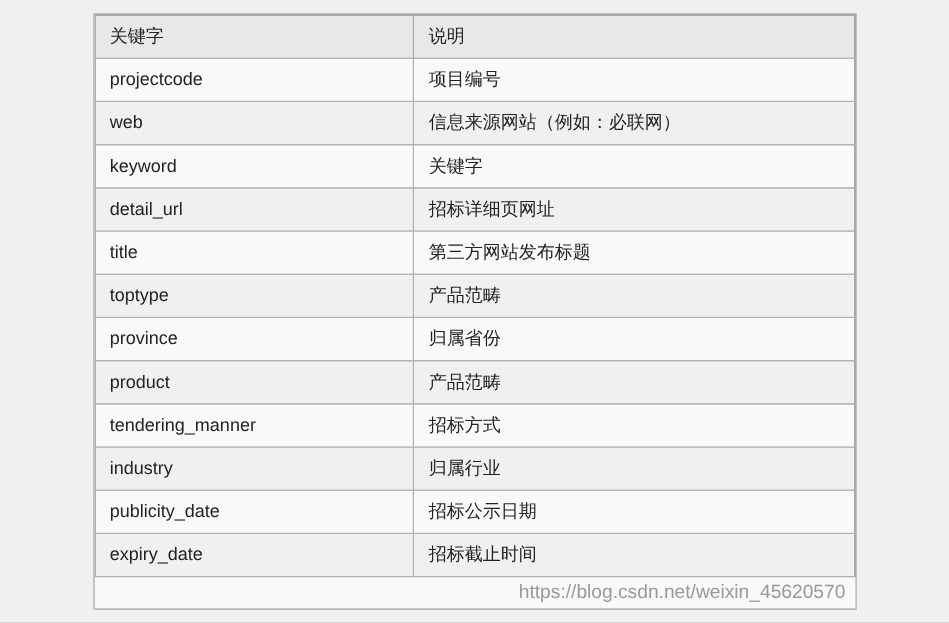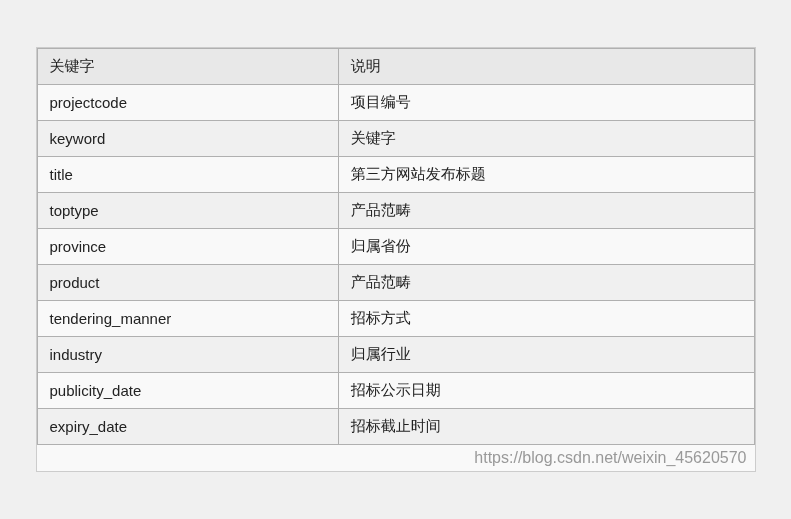--- a/index.html
+++ b/index.html
@@ -13,21 +13,21 @@
       height: 519px;
       background-color: #f0f0f0;
       font-family: "Microsoft YaHei", "SimHei", Arial, sans-serif;
       font-size: 15px;
       display: flex;
       align-items: center;
       justify-content: center;
     }
 
     .container {
-      width: 720px;
+      width: 636px;
       background-color: #737373;
       border: 1px solid #cccccc;
     }
 
     table {
       width: 100%;
       border-collapse: collapse;
     }
 
     thead tr th {
@@ -77,22 +77,30 @@
         <th class="col-keyword">关键字</th>
         <th class="col-desc">说明</th>
       </tr>
     </thead>
     <tbody id="table-body">
     <tr>
           <td>projectcode</td>
           <td>项目编号</td>
         </tr>
         <tr>
+          <td>web</td>
+          <td>信息来源网站（例如：必联网）</td>
+        </tr>
+        <tr>
           <td>keyword</td>
           <td>关键字</td>
+        </tr>
+        <tr>
+          <td>detail_url</td>
+          <td>招标详细页网址</td>
         </tr>
         <tr>
           <td>title</td>
           <td>第三方网站发布标题</td>
         </tr>
         <tr>
           <td>toptype</td>
           <td>产品范畴</td>
         </tr>
         <tr>

